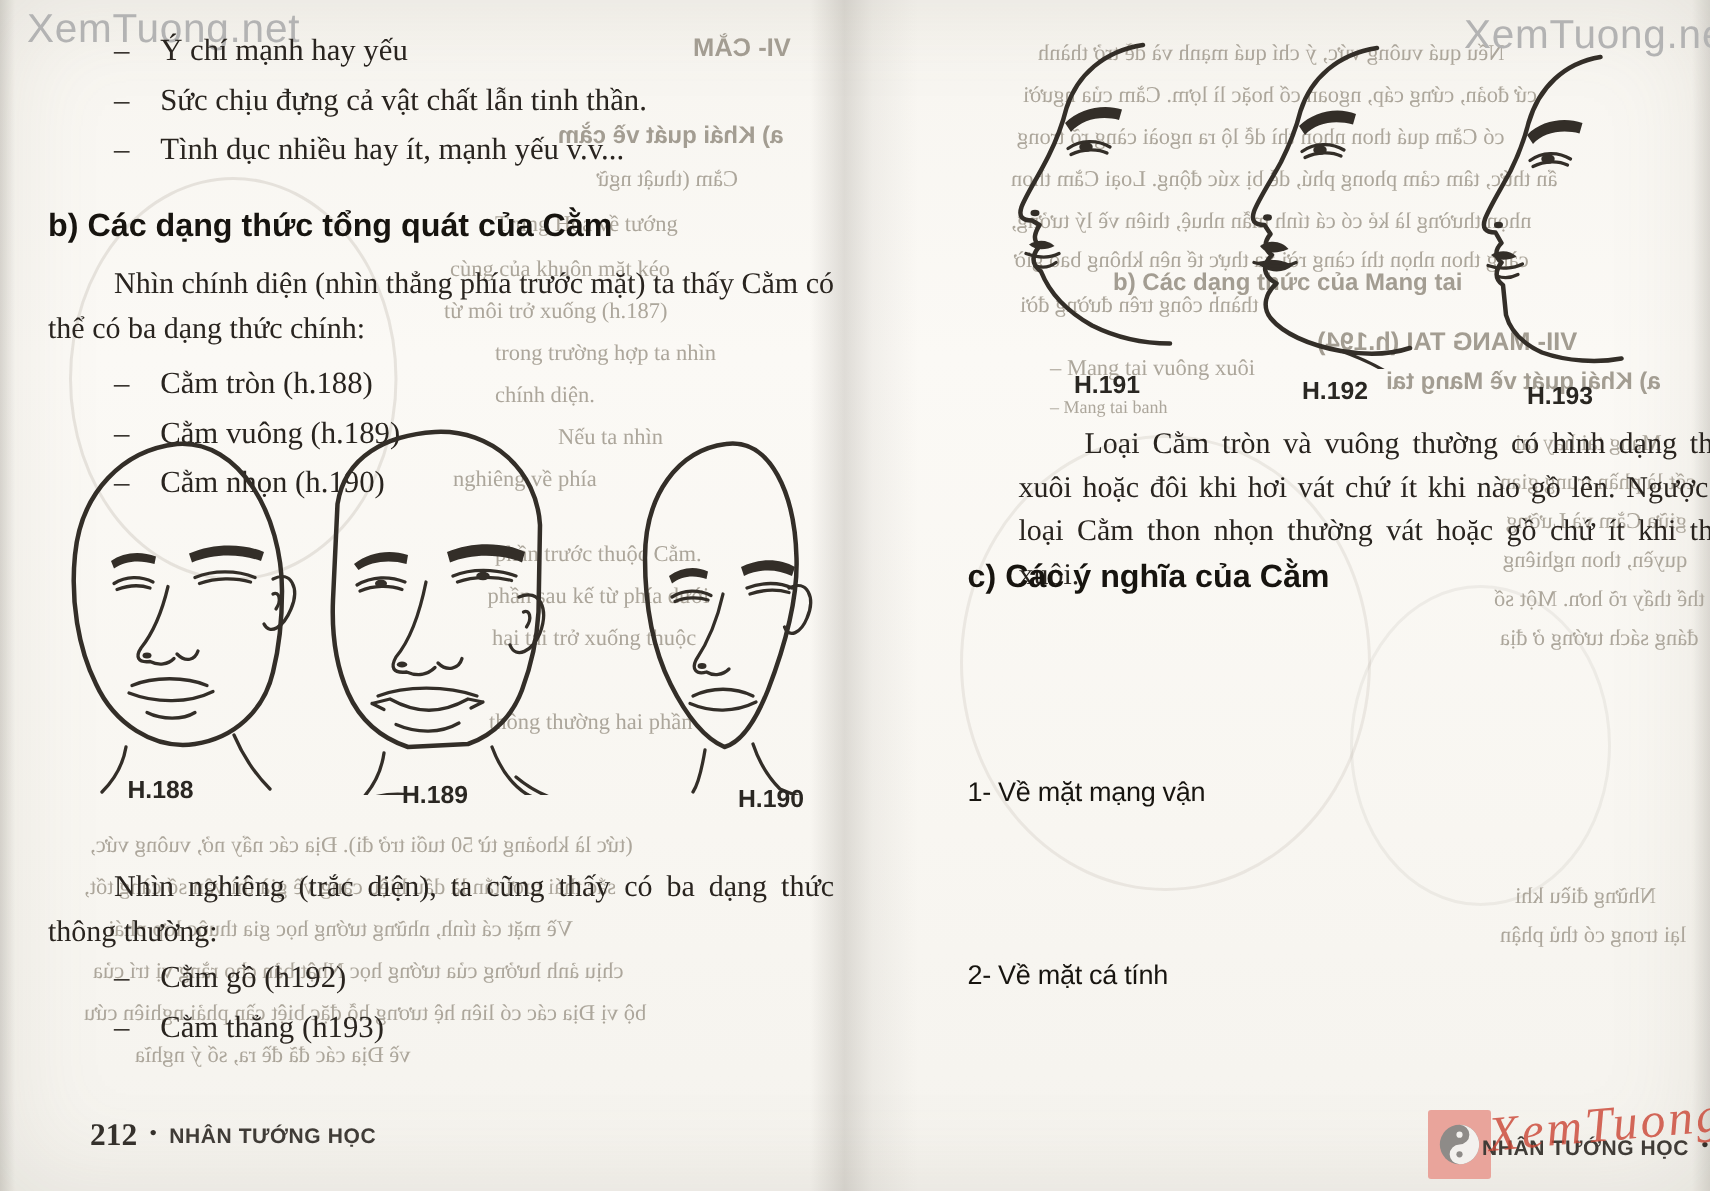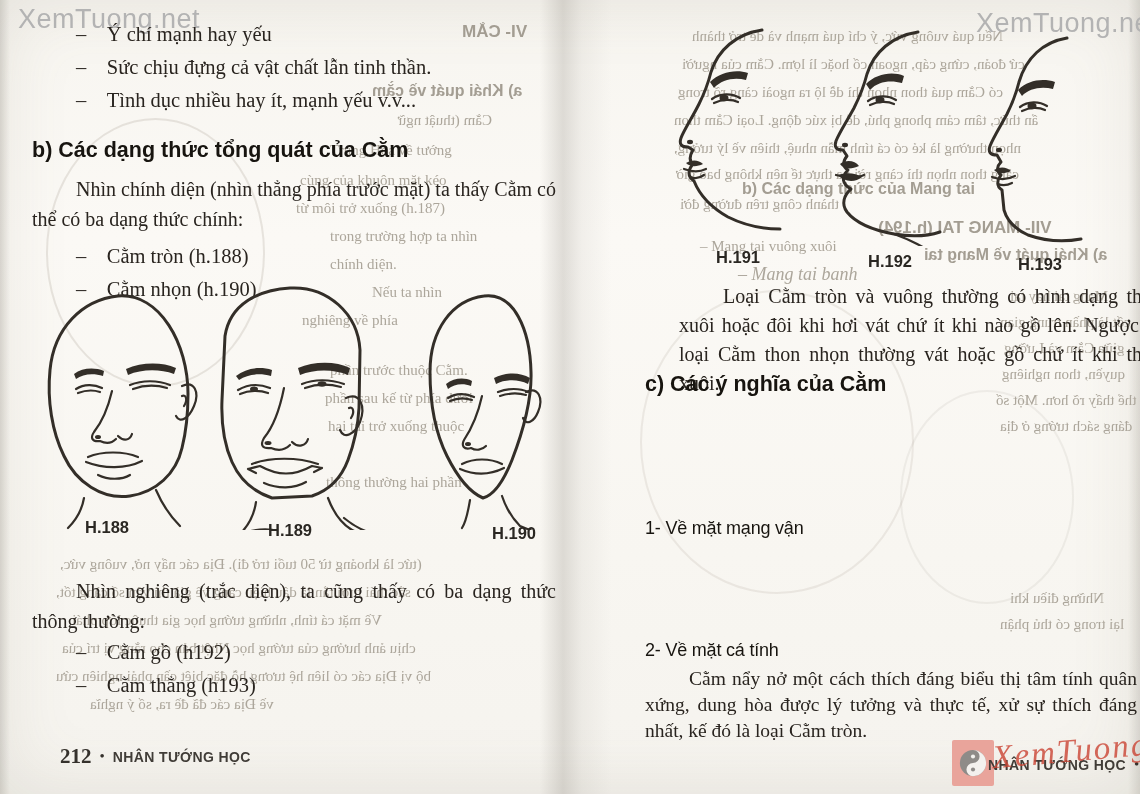--- a/index.html
+++ b/index.html
@@ -85,21 +85,21 @@
       <div class="bleed m" style="left: 682px; top: 56px; font-size: 15px;">cứ đoản, cứng cáp, ngoan cố hoặc lì lợm. Cằm của người</div>
       <div class="bleed m" style="left: 678px; top: 84px; font-size: 15px;">có Cằm quá thon nhọn thì dễ lộ ra ngoài càng rõ trong</div>
       <div class="bleed m" style="left: 674px; top: 112px; font-size: 15px;">ẩn thức, tâm cảm phong phú, dễ bị xúc động. Loại Cằm thon</div>
       <div class="bleed m" style="left: 674px; top: 140px; font-size: 15px;">nhọn thường là kẻ có cá tính mẫn nhuệ, thiên về lý tưởng,</div>
       <div class="bleed m" style="left: 676px; top: 166px; font-size: 15px;">càng thon nhọn thì càng rời xa thực tế nên không bao giờ</div>
       <div class="bleed m" style="left: 680px; top: 196px; font-size: 15px;">thành công trên đường đời</div>
       <div class="bleed b" style="left: 742px; top: 180px; font-size: 16px;">b) Các dạng thức của Mang tai</div>
       <div class="bleed m b" style="left: 878px; top: 218px; font-size: 17px;">VII- MANG TAI (h.194)</div>
       <div class="bleed" style="left: 700px; top: 238px; font-size: 15px;">– Mang tai vuông xuôi</div>
       <div class="bleed m b" style="left: 924px; top: 246px; font-size: 16px;">a) Khái quát về Mang tai</div>
-      <div class="bleed" style="left: 738px; top: 264px; font-size: 18px; font-style: italic;">– Mang tai banh</div>
+      <div class="bleed" style="left: 700px; top: 264px; font-size: 12px;">– Mang tai banh</div>
       <div class="bleed m" style="left: 1010px; top: 288px; font-size: 15px;">Mang tai hay tai</div>
       <div class="bleed m" style="left: 1000px; top: 314px; font-size: 15px;">cốt là phần trung gian</div>
       <div class="bleed m" style="left: 1004px; top: 340px; font-size: 15px;">giữa Cằm và Lưỡng</div>
       <div class="bleed m" style="left: 1002px; top: 366px; font-size: 15px;">quyền, thon nghiêng</div>
       <div class="bleed m" style="left: 996px; top: 392px; font-size: 15px;">thể thấy rõ hơn. Một số</div>
       <div class="bleed m" style="left: 1000px; top: 418px; font-size: 15px;">đáng sách tướng ở địa</div>
       <div class="bleed m" style="left: 1010px; top: 590px; font-size: 15px;">Những điều khi</div>
       <div class="bleed m" style="left: 1000px; top: 616px; font-size: 15px;">lại trong có thủ phận</div>
     </div>
 
@@ -110,20 +110,21 @@
     <li>– Sức chịu đựng cả vật chất lẫn tinh thần.</li>
     <li>– Tình dục nhiều hay ít, mạnh yếu v.v...</li>
   </ul>
 
   <div class="abs hdg" style="left:32px;top:138px;">b) Các dạng thức tổng quát của Cằm</div>
 
   <div class="abs para indent" style="left:32px;top:174px;width:524px;">Nhìn chính diện (nhìn thẳng phía trước mặt) ta thấy Cằm có thể có ba dạng thức chính:</div>
 
   <ul class="abs blist" style="left:76px;top:244px;width:420px;">
     <li>– Cằm tròn (h.188)</li>
+    <li>– Cằm vuông (h.189)</li>
     <li>– Cằm nhọn (h.190)</li>
   </ul>
 
   <svg class="abs sketch" style="left:18px;top:280px;" width="545" height="250" viewBox="0 0 545 250">
 
     <g transform="translate(12,10)">
       <path class="o" d="M88,6 C52,10 24,38 20,80 C17,110 22,142 34,166 C46,192 72,210 100,206 C126,202 146,184 152,158 C156,142 158,122 158,104 C158,54 130,3 88,6"></path>
       <path class="d" d="M152,96 C164,90 170,102 164,116 C159,128 150,134 146,126"></path>
       <path class="d" d="M152,106 C156,104 158,110 154,116"></path>
       <path class="f" d="M44,84 C52,78 64,77 74,81 L73,86 C63,83 53,84 46,89 Z"></path>
@@ -227,21 +228,20 @@
   <div class="abs para indent" style="left:679px;top:282px;width:492px;line-height:29px;">Loại Cằm tròn và vuông thường có hình dạng thẳng xuôi hoặc đôi khi hơi vát chứ ít khi nào gồ lên. Ngược lại, loại Cằm thon nhọn thường vát hoặc gồ chứ ít khi thẳng xuôi.</div>
 
   <div class="abs hdg" style="left:645px;top:372px;">c) Các ý nghĩa của Cằm</div>
 
 
   <div class="abs sub" style="left:645px;top:518px;">1- Về mặt mạng vận</div>
 
 
   <div class="abs sub" style="left:645px;top:640px;">2- Về mặt cá tính</div>
 
-  <div class="abs para indent" style="left:645px;top:666px;width:492px;line-height:26px;font-size:19.5px;">Cằm nẩy nở một cách thích đáng biểu thị tâm tính quân xứng, dung hòa được lý tưởng và thực tế, xử sự thích đáng nhất, kế đó là loại Cằm tròn.</div>
 
   <div class="abs logo-box" style="left:952px;top:740px;">
     <svg width="30" height="30" viewBox="0 0 32 32">
       <circle cx="16" cy="16" r="14" fill="#8e8b88"></circle>
       <path d="M16 2 a14 14 0 0 1 0 28 a7 7 0 0 1 0 -14 a7 7 0 0 0 0 -14 Z" fill="#f3f1ee"></path>
       <circle cx="16" cy="9" r="2.2" fill="#f3f1ee"></circle>
       <circle cx="16" cy="23" r="2.2" fill="#8e8b88"></circle>
     </svg>
   </div>
   <div class="abs footer" style="left:964px;top:752px;z-index:3;">

